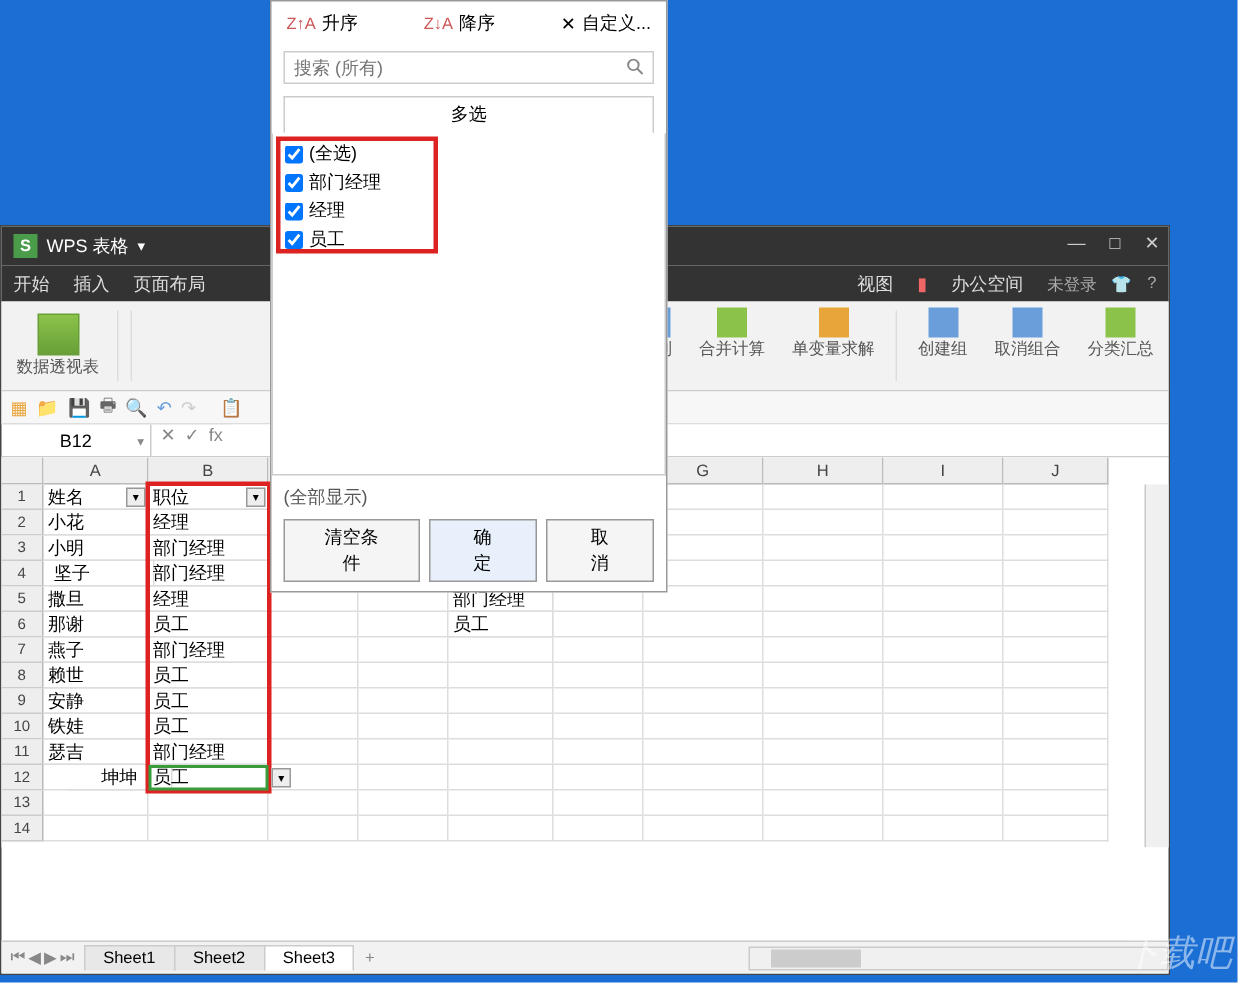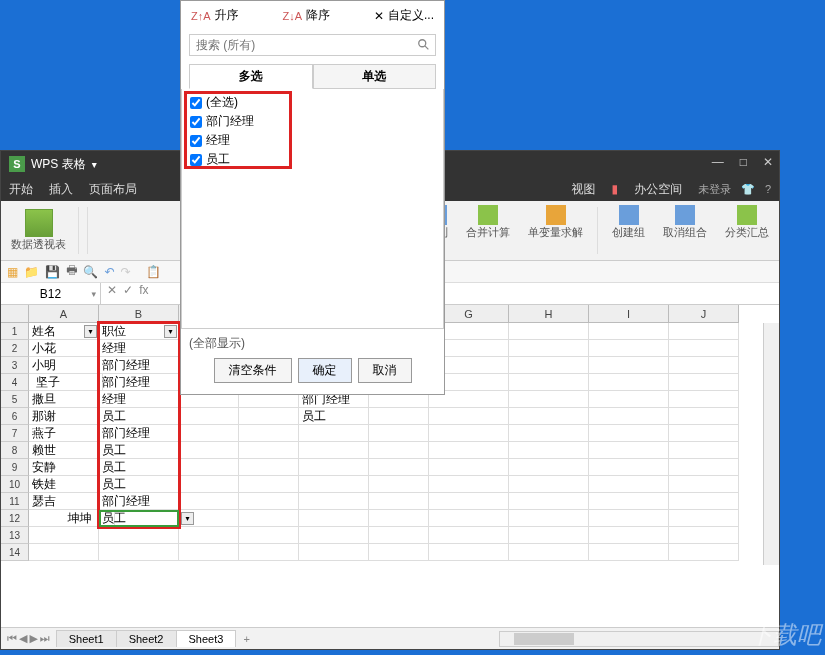--- a/index.html
+++ b/index.html
@@ -57,31 +57,31 @@
 .hscroll { margin-left: auto; width: 280px; height: 16px; background: #f0f0f0; border: 1px solid #ccc; position: relative; }
 .hscroll-thumb { position: absolute; left: 14px; top: 1px; width: 60px; height: 12px; background: #ccc; }
 
 
 .popup { position: absolute; left: 180px; top: 0; width: 265px; height: 395px; background: #fff; border: 1px solid #999; z-index: 5; display: flex; flex-direction: column; }
 .popup-top { display: flex; justify-content: space-between; padding: 6px 10px; font-size: 12px; }
 .sort-btn { display: flex; align-items: center; gap: 4px; }
 .popup-search { margin: 4px 8px; position: relative; }
 .popup-search input { width: 100%; height: 22px; border: 1px solid #ccc; padding: 0 22px 0 6px; font-size: 12px; color: #999; }
 .mag { position: absolute; right: 5px; top: 4px; width: 14px; height: 14px; color: #888; }
-.tab-row { display: flex; margin: 4px 8px 0; font-weight: bold; }
+.tab-row { display: flex; margin: 4px 8px 0; }
 .tab-row .tab { flex: 1; text-align: center; font-size: 12px; padding: 3px 0; border: 1px solid #ccc; background: #f5f5f5; }
 .tab-row .tab.active { background: #fff; border-bottom: 1px solid #fff; }
 .check-list { margin: 0 0; border: 1px solid #ccc; border-top: none; height: 240px; padding: 4px; position: relative; }
 .check-item { display: flex; align-items: center; gap: 4px; font-size: 12px; padding: 1px 4px; }
 .check-item input { width: 12px; height: 12px; }
 .red-box-list { position: absolute; left: 2px; top: 2px; width: 108px; height: 78px; border: 3px solid #d22; pointer-events: none; }
 .popup-footer { padding: 6px 8px; display: flex; flex-direction: column; gap: 6px; }
 .show-all { font-size: 12px; color: #555; }
 .popup-btns { display: flex; gap: 6px; justify-content: center; }
-.pbtn { font-size: 12px; padding: 3px 14px; border: 1px solid #999; background: #f5f5f5; }
+.pbtn { font-size: 12px; padding: 3px 26px; border: 1px solid #999; background: #f5f5f5; }
 .pbtn.primary { background: #e8f0fb; }
 
 .watermark { position: absolute; right: 4px; bottom: 4px; color: rgba(255,255,255,0.5); font-size: 24px; font-style: italic; pointer-events: none; }
 </style>
 </head>
 <body>
 
 <div class="popup">
   <div class="popup-top">
     <span class="sort-btn">
@@ -101,21 +101,20 @@
     <input placeholder="搜索 (所有)" style="">
     <span class="mag">
       <svg viewBox="0 0 16 16">
           <circle cx="6" cy="6" r="4" fill="none" stroke="#888" stroke-width="1.5"></circle>
           <line x1="9" y1="9" x2="13" y2="13" stroke="#888" stroke-width="1.5"></line>
         </svg>
     </span>
   </div>
   <div class="tab-row">
     <div class="tab active">多选</div>
-    <div class="tab">单选</div>
   </div>
   <div class="check-list" id="checklist">
     <div class="red-box-list"></div>
   <div class="check-item">
         <input type="checkbox" checked="" style="">
         <span>(全选)</span>
       </div>
       <div class="check-item">
         <input type="checkbox" checked="" style="">
         <span>部门经理</span>

